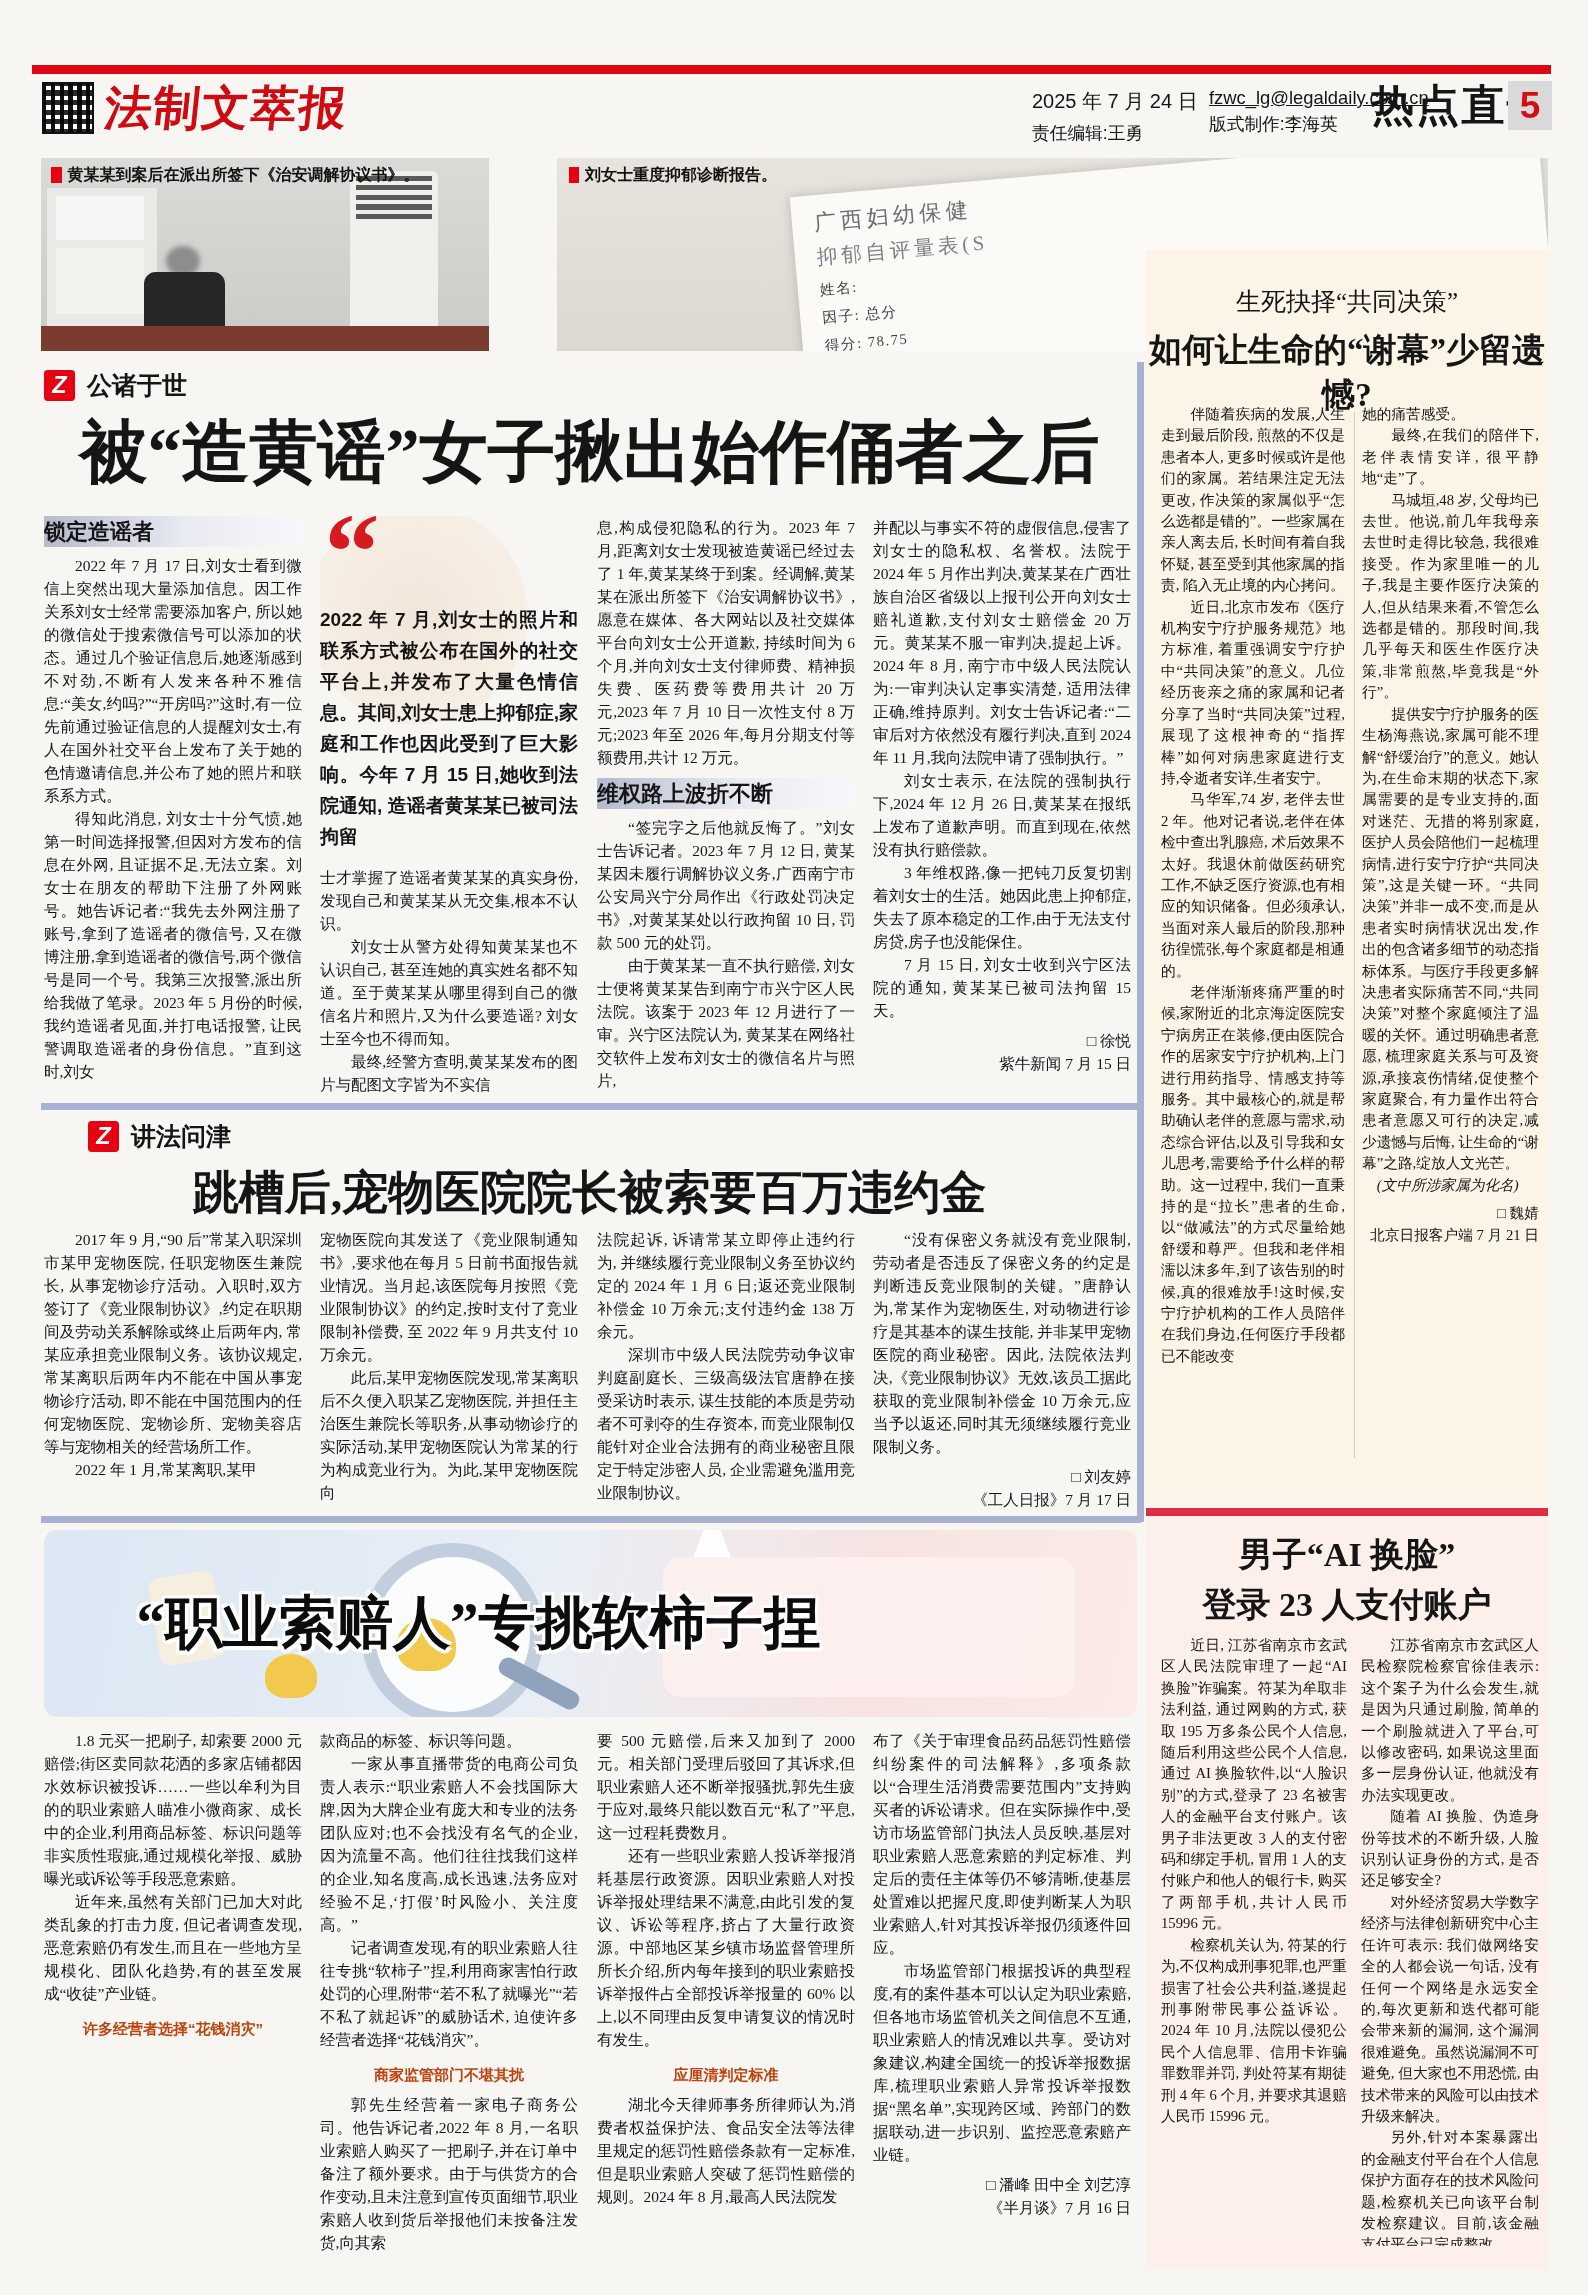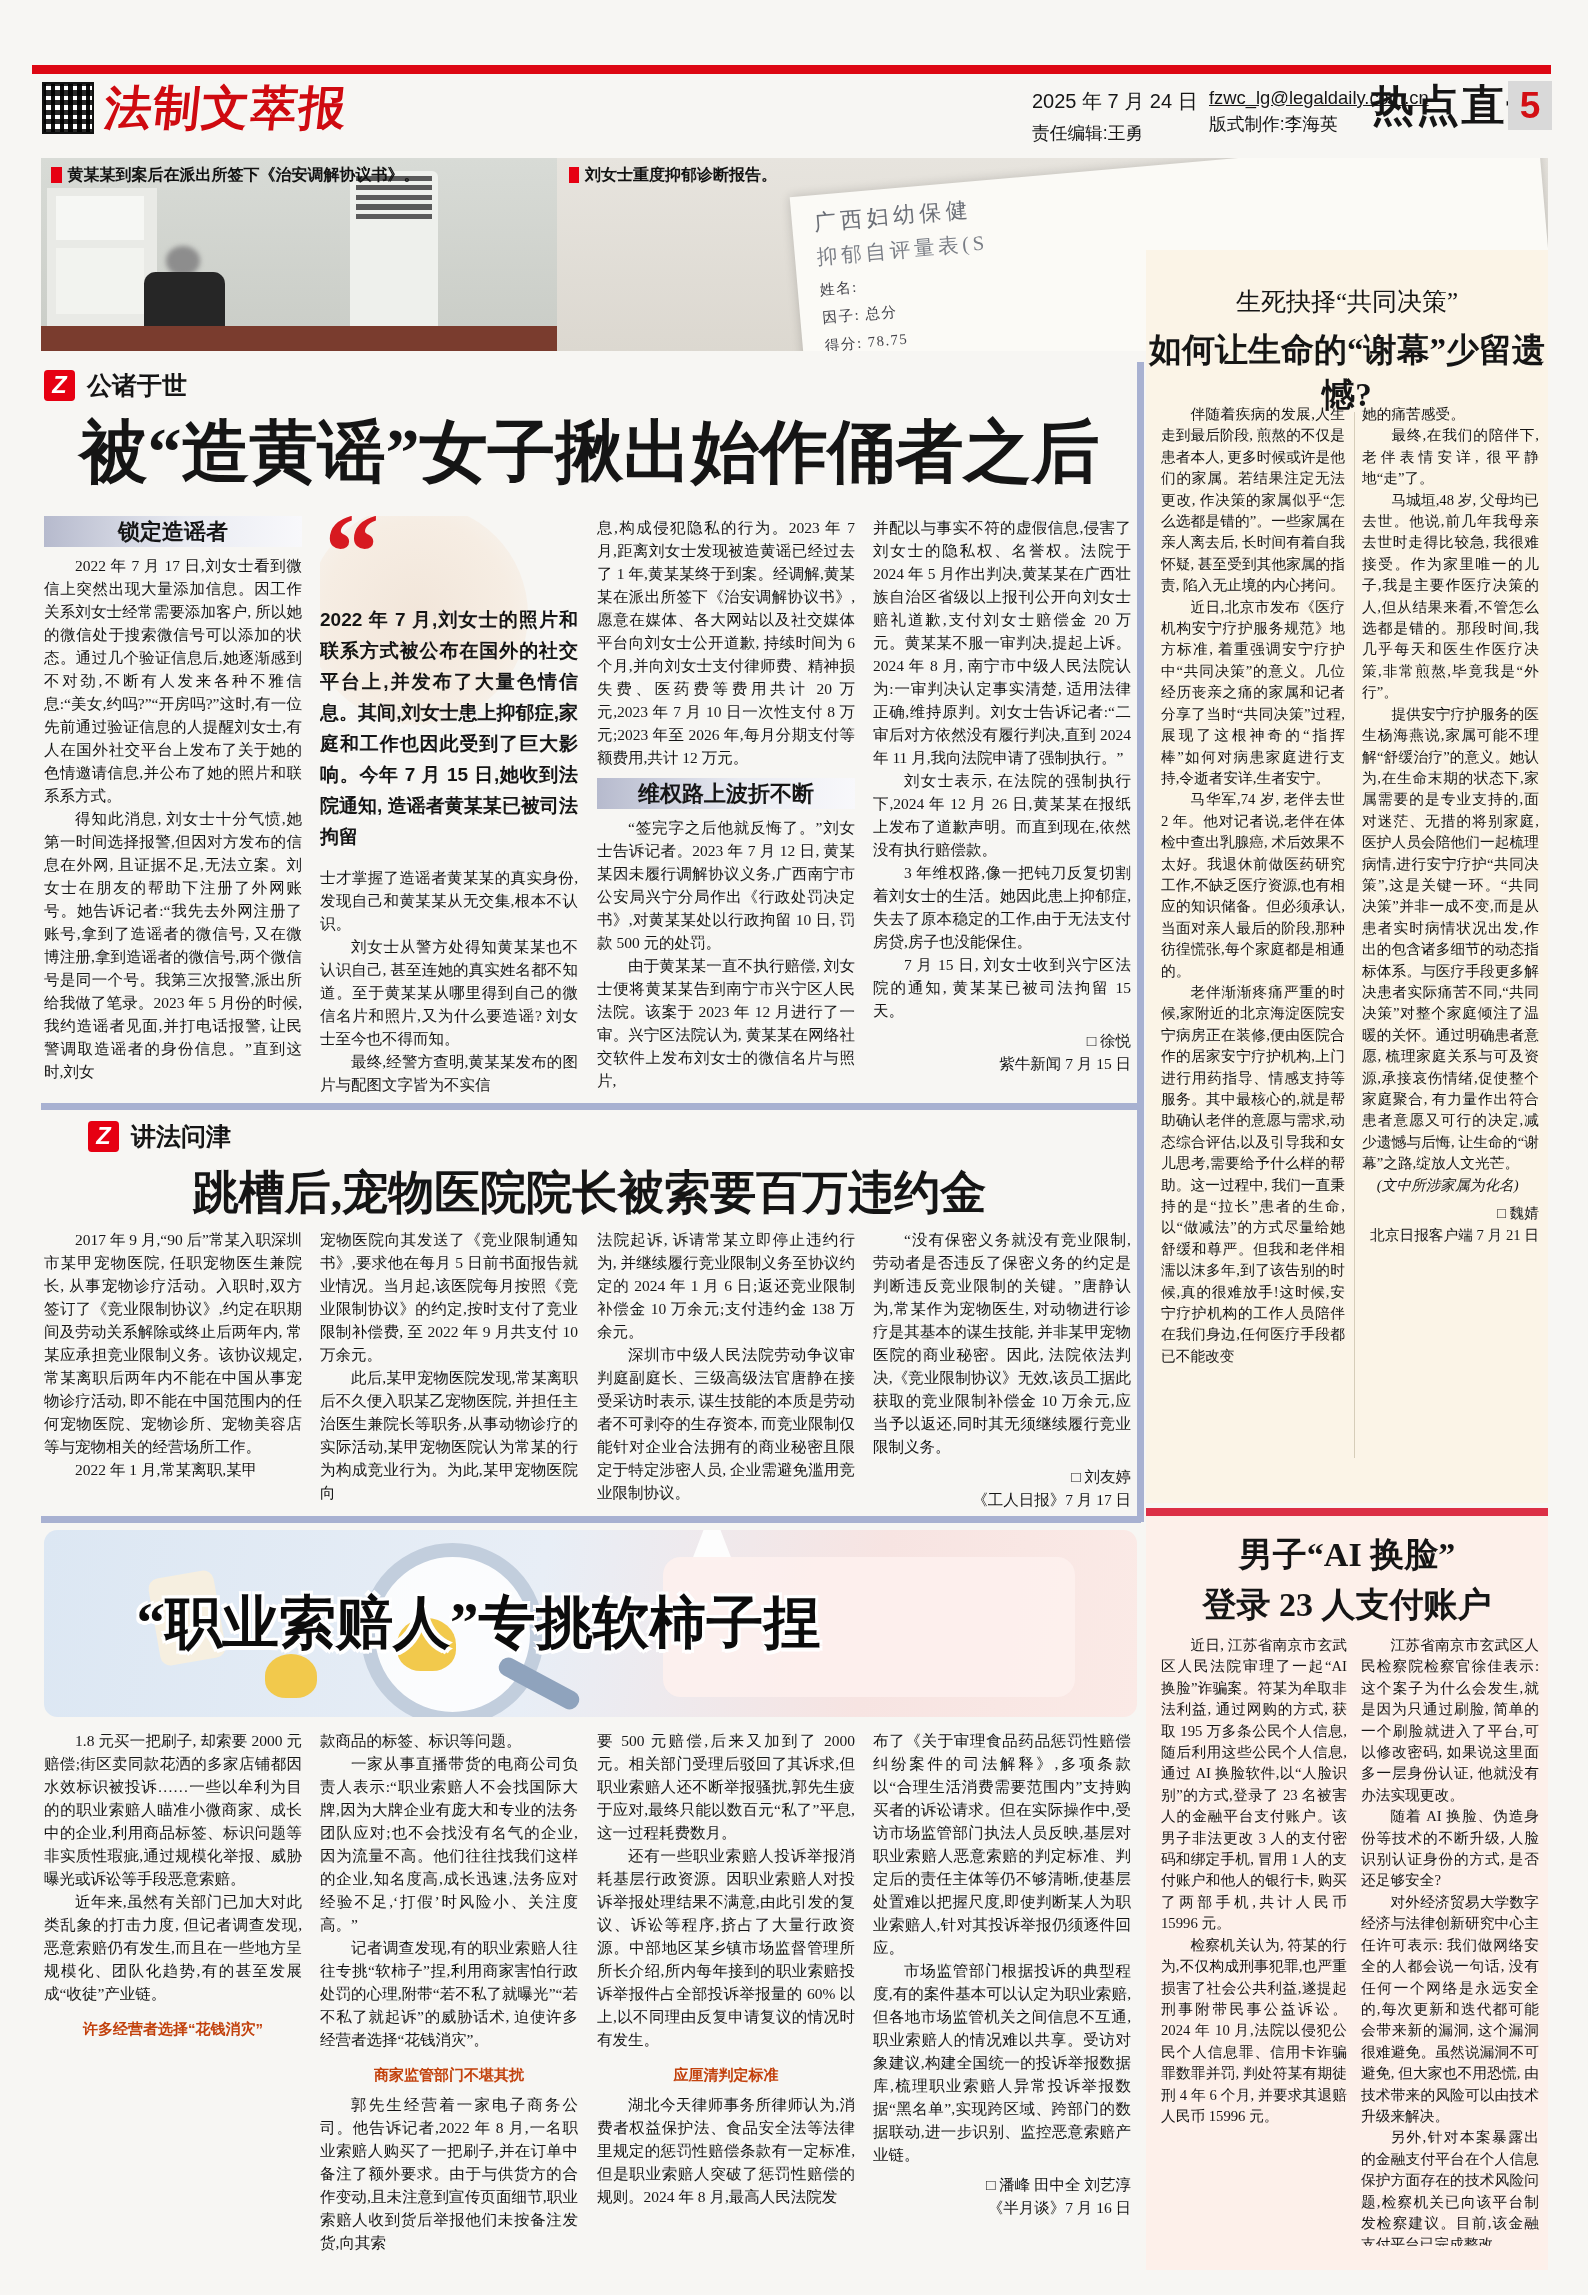--- a/index.html
+++ b/index.html
@@ -4,21 +4,21 @@
 <style>
   html,body{margin:0;padding:0;background:#e9e7e2;}
   .page{position:relative;width:1589px;height:2295px;background:#f7f6f3;overflow:hidden;
         font-family:"Liberation Serif","DejaVu Serif",serif;color:#151515;}
   .abs{position:absolute;}
   .sans{font-family:"Liberation Sans","DejaVu Sans",sans-serif;}
   .para{margin:0;text-indent:2em;text-align:justify;}
   .cont{text-indent:0;}
   .colbox{overflow:hidden;font-size:15.5px;line-height:23px;}
   .colnarrow{overflow:hidden;font-size:14.7px;line-height:21.4px;}
-  .band{height:31px;line-height:31px;text-align:center;font-weight:900;font-size:22px;
+  .band{height:31px;line-height:31px;font-weight:900;font-size:22px;
         background:linear-gradient(90deg,#b6bacd,#e9ebf2 55%,#f8f8fb);margin-bottom:7.4px;
         font-family:"Liberation Sans","DejaVu Sans",sans-serif;}
   .bluehead{color:#c2410c;font-weight:900;font-size:15px;text-align:center;margin:11.8px 0 7.4px;
         font-family:"Liberation Sans","DejaVu Sans",sans-serif;text-indent:0;}
   .byline{text-align:right;margin-top:7.4px;text-indent:0;}
   .source{text-align:right;text-indent:0;}
   .zicon{width:31px;height:31px;background:#e60012;color:#fff;font-weight:900;font-style:italic;
          display:inline-flex;align-items:center;justify-content:center;font-size:23.6px;border-radius:3.7px;
          font-family:"Liberation Sans","DejaVu Sans",sans-serif;}
   .zlabel{font-size:25px;font-weight:900;margin-left:12px;vertical-align:top;line-height:31px;
@@ -60,21 +60,21 @@
     <div style="font-size:18.4px;text-decoration:underline;">fzwc_lg@legaldaily.com.cn</div>
     <div style="font-size:17.7px;margin-top:3px;">版式制作:李海英</div>
   </div>
 
   <div class="abs sans" style="left:1371px;top:77px;font-size:43px;font-weight:900;letter-spacing:2.2px;">热点直击</div>
 
   <div class="abs" style="left:1508px;top:81px;width:44px;height:49px;background:#d9d9d9;display:flex;align-items:center;justify-content:center;">
     <span class="sans" style="font-size:37px;font-weight:700;color:#d30f14;">5</span>
   </div>
 
-  <div class="abs" style="left:41px;top:158px;width:516px;height:193px;background:linear-gradient(180deg,#d8dbd6,#c9ccc6);overflow:hidden;">
+  <div class="abs" style="left:41px;top:158px;width:448px;height:193px;background:linear-gradient(180deg,#d8dbd6,#c9ccc6);overflow:hidden;">
     <div class="abs" style="left:5.9px;top:29.5px;width:110px;height:162px;background:#e9eae6;"></div>
     <div class="abs" style="left:14.7px;top:38px;width:88px;height:44px;background:#f6f7f4;"></div>
     <div class="abs" style="left:14.7px;top:90px;width:88px;height:66px;background:#f2f3ef;"></div>
     <div class="abs" style="left:309px;top:13.3px;width:88px;height:180px;background:#eef0ec;border-radius:5.9px;">
       <div class="vent"></div>
         <div class="vent"></div>
         <div class="vent"></div>
         <div class="vent"></div>
         <div class="vent"></div>
     </div>

